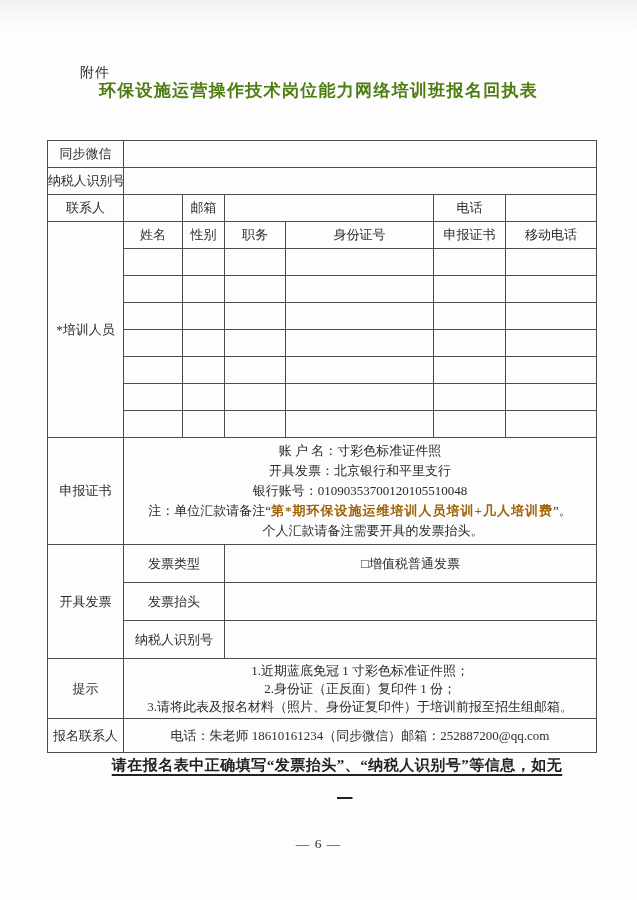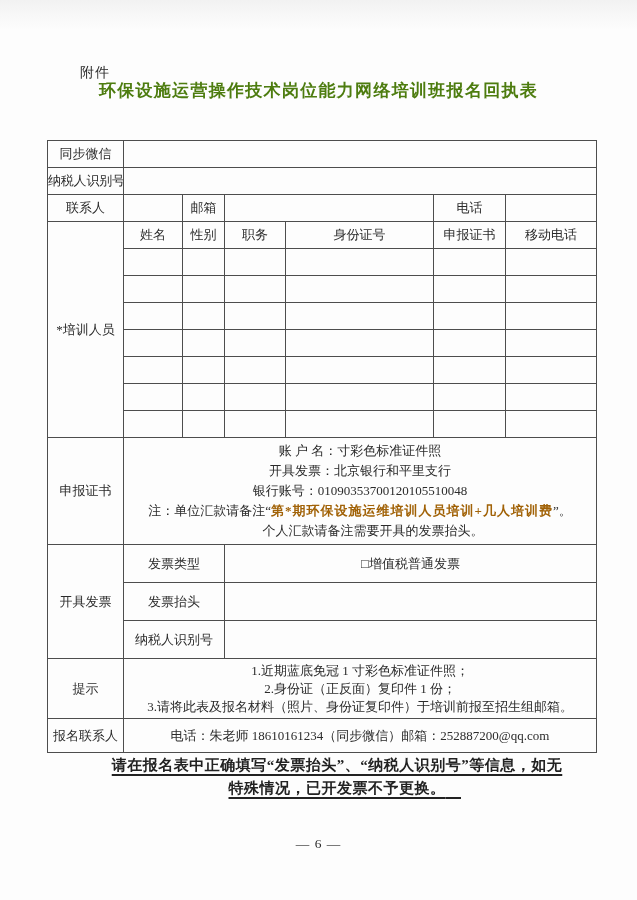--- a/index.html
+++ b/index.html
@@ -197,16 +197,16 @@
     </tr>
     <tr class="h34">
       <td>报名联系人</td>
       <td colspan="6" class="left">电话：朱老师 18610161234（同步微信）邮箱：252887200@qq.com</td>
     </tr>
   </tbody>
 </table>
 
 <div class="footer-note">
   <div><span class="uline">请在报名表中正确填写“发票抬头”、“纳税人识别号”等信息，如无</span></div>
-  <div><span class="uline">特殊情况，已开发票不予更换。</span><span class="uline">　</span></div>
+  <div><span class="uline">　</span></div>
 </div>
 
 <div class="page-number">— 6 —</div>
 
 </body></html>

